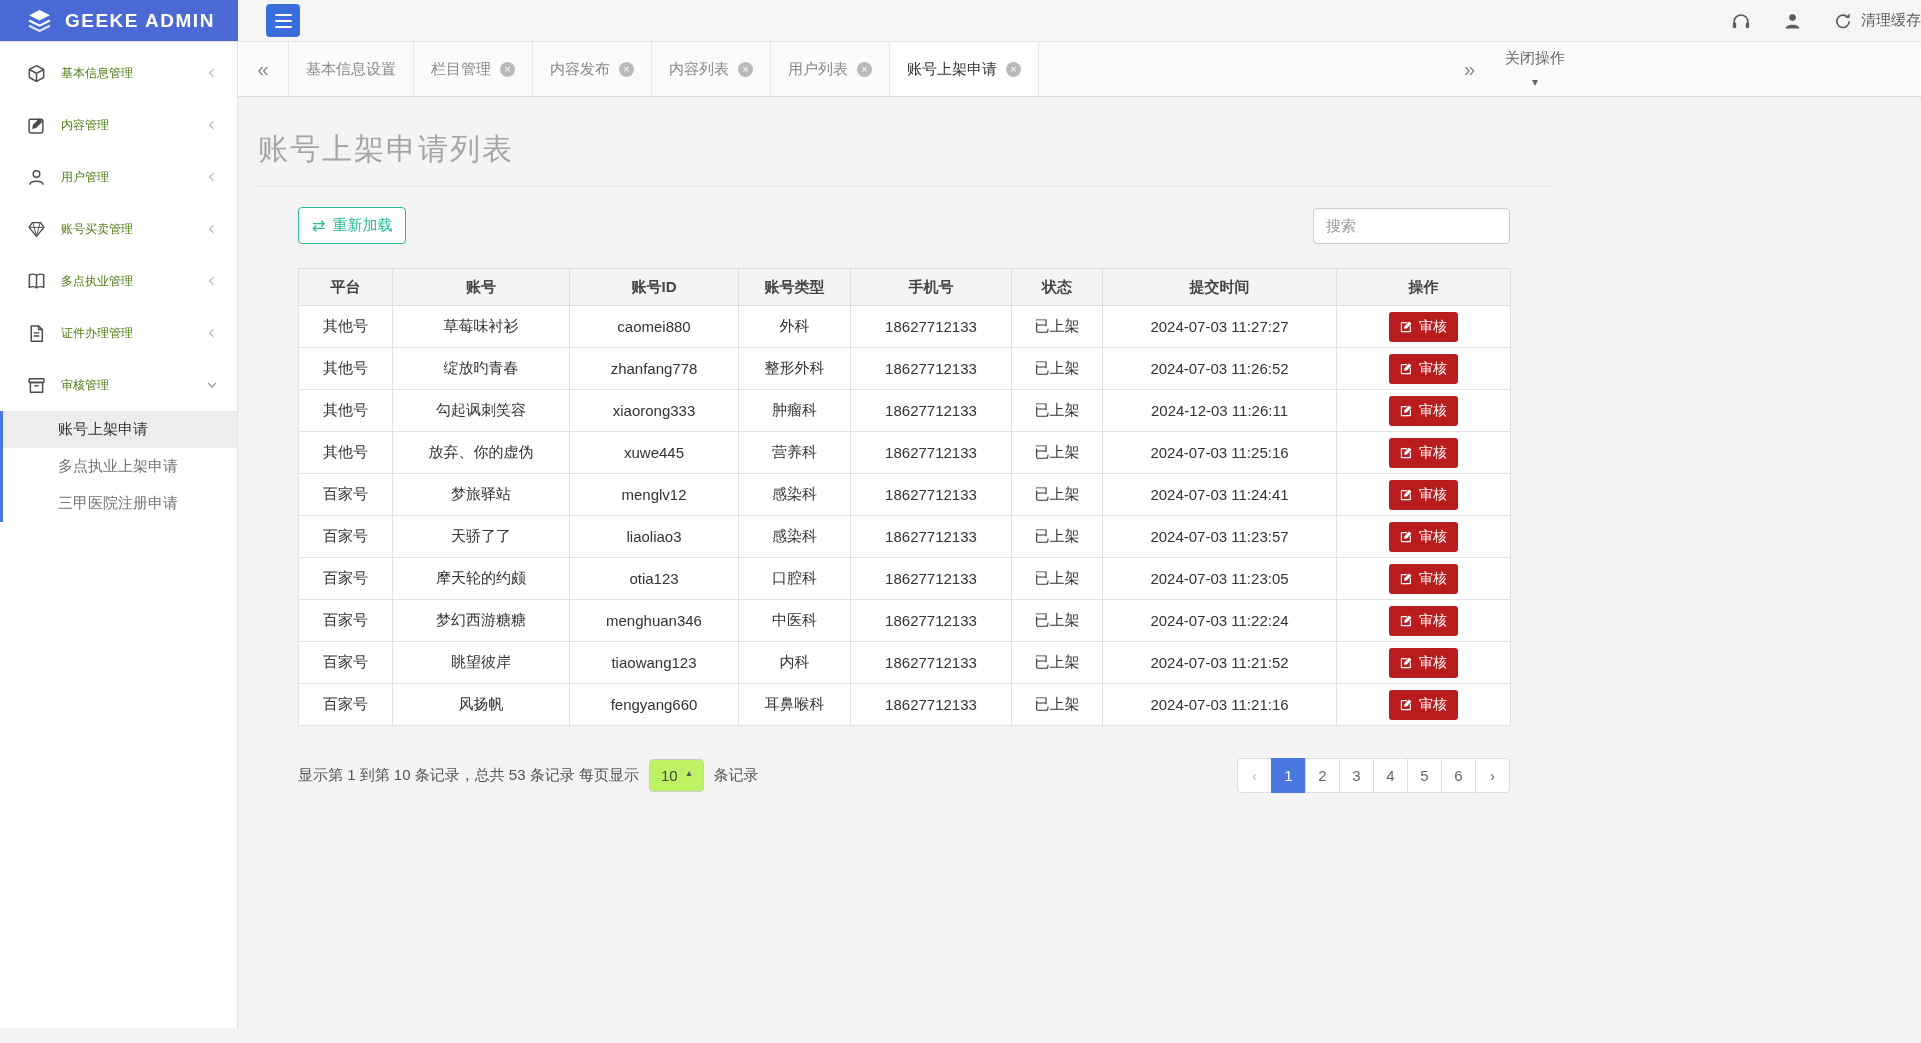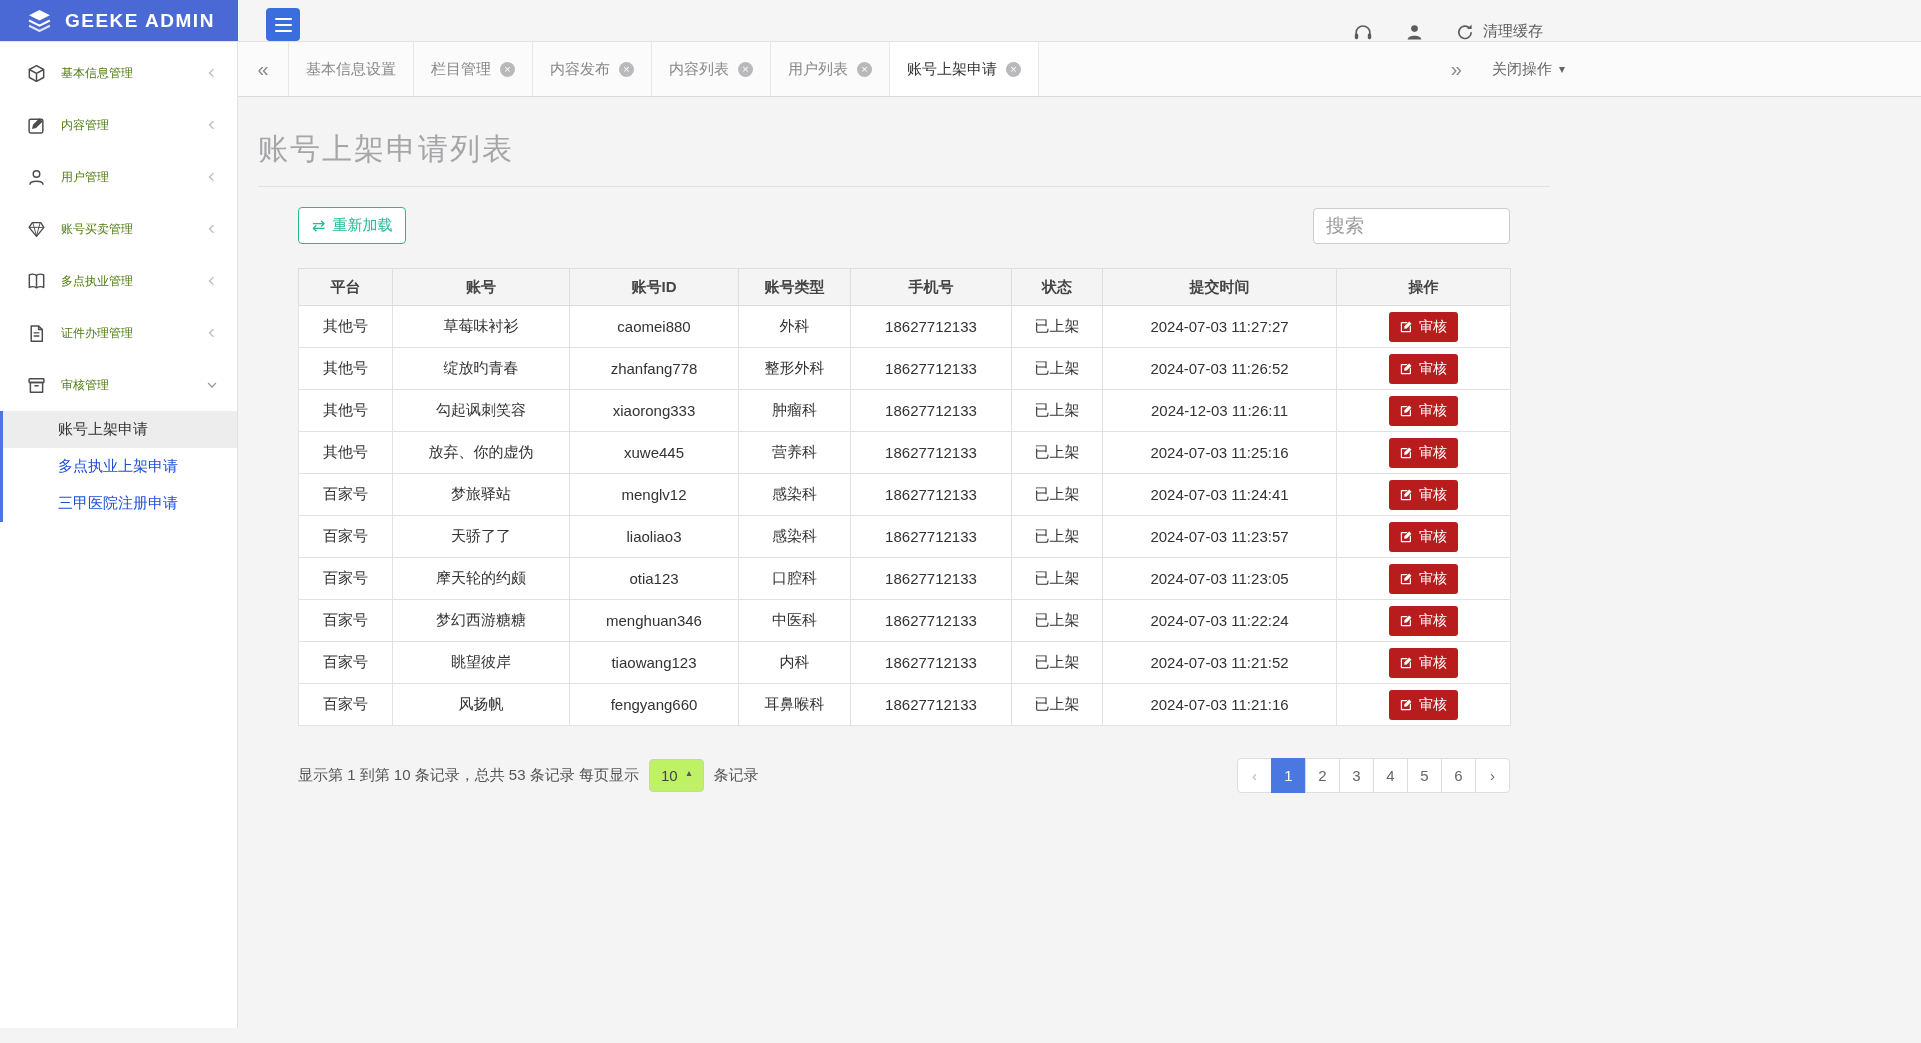--- a/index.html
+++ b/index.html
@@ -9,66 +9,66 @@
     background:#f4f4f5;
     font-family:"Liberation Sans","DejaVu Sans",sans-serif;
     color:#333;
   }
   svg { display:block; }
 
   
   .topbar { height:42px; display:flex; background:#f5f5f6; border-bottom:1px solid #e3e3e5; }
   .logo { width:238px; flex:none; background:#4b69d4; display:flex; align-items:center; gap:13px; padding-left:27px; }
   .logo-text { color:#fff; font-size:19px; font-weight:700; letter-spacing:1.5px; white-space:nowrap; }
-  .topbar-main { flex:1; display:flex; align-items:flex-end; padding-left:28px; padding-right:378px; }
+  .topbar-main { flex:1; display:flex; align-items:center; padding-left:28px; }
   .hamburger { width:34px; height:33px; background:#3a6edd; border:none; border-radius:4px;
     display:flex; flex-direction:column; justify-content:center; align-items:center; gap:4px; cursor:pointer; }
   .hamburger span { width:17px; height:2px; background:#fff; border-radius:1px; }
   .top-right { margin-left:auto; display:flex; align-items:center; gap:32px; }
   .top-icon-btn { display:flex; align-items:center; gap:9px; color:#5c5c5c; font-size:15px; cursor:pointer; white-space:nowrap; }
 
   
   .main { display:flex; height:986px; }
   .sidebar { width:238px; flex:none; background:#fff; border-right:1px solid #e2e2e4; padding-top:5px; }
   .side-item { height:52px; display:flex; align-items:center; gap:15px; padding:0 18px 0 27px;
     font-size:12px; color:#4d7c0f; cursor:pointer; }
   .side-item .chev { margin-left:auto; }
   .submenu { border-left:3px solid #4a77e0; }
-  .sub-item { height:37px; display:flex; align-items:center; padding-left:55px; font-size:15px; color:#1d4ed8; cursor:pointer; }
+  .sub-item { height:37px; display:flex; align-items:center; padding-left:55px; font-size:15px; color:#737373; cursor:pointer; }
   .sub-item.active { background:#ededee; color:#333; }
 
   .right-col { flex:1; display:flex; flex-direction:column; min-width:0; }
 
   
   .tabbar { height:55px; flex:none; background:#fbfbfc; border-bottom:1px solid #d9d9db;
     display:flex; align-items:stretch; padding-right:356px; }
   .tab-nav-btn { width:50px; display:flex; align-items:center; justify-content:center;
     color:#8a8a8a; font-size:20px; cursor:pointer; }
   .tabs { display:flex; }
   .tab { display:flex; align-items:center; gap:9px; padding:0 17px; font-size:15px; color:#888;
     border-right:1px solid #e7e7e9; cursor:pointer; white-space:nowrap; }
   .tabs .tab:first-child { border-left:1px solid #e7e7e9; }
   .tab.active { color:#333; background:#fff; }
   .tab-close { width:15px; height:15px; border-radius:50%; background:#b9b9bb; color:#fff;
     font-size:11px; line-height:14px; text-align:center; flex:none; cursor:pointer; }
   .tab-ops { margin-left:auto; display:flex; align-items:center; gap:30px; color:#666; font-size:15px; }
-  .close-ops { display:flex; align-items:center; gap:7px; cursor:pointer; white-space:nowrap; }
+  .close-ops { display:flex; align-items:center; gap:7px; cursor:pointer; white-space:nowrap;flex-direction:column; }
   .caret-down { font-size:12px; color:#666; }
 
   
   .content { flex:1; background:#f4f4f5; padding:26px 0 0 20px; }
   .page-title { font-size:30px; color:#a6a6a8; letter-spacing:2px; font-weight:400; margin:6px 0 16px; }
   .title-hr { border:none; border-top:1px solid #e3e3e4; width:1292px; margin:0; }
   .panel { width:1212px; margin-left:40px; margin-top:20px; }
   .toolbar { display:flex; justify-content:space-between; align-items:center; }
   .btn-reload { display:inline-flex; align-items:center; gap:7px; background:#fff; border:1px solid #26b99a;
     color:#26b99a; font-size:15px; padding:8px 13px; border-radius:4px; cursor:pointer; }
   .reload-glyph { font-size:16px; line-height:1; }
   .search-input { width:197px; height:36px; border:1px solid #ccc; border-radius:4px; padding:0 12px;
-    font-size:19px; color:#333; background:#fff; outline:none; }
+    font-size:15px; color:#333; background:#fff; outline:none; }
   .search-input::placeholder { color:#9a9aa0; }
 
   table.grid { width:100%; border-collapse:collapse; background:#fff; margin-top:24px; table-layout:fixed; }
   .grid th { background:#f4f4f5; border:1px solid #ddd; height:37px; font-size:15px; color:#444; font-weight:700; }
   .grid td { border:1px solid #e1e1e3; height:42px; text-align:center; font-size:15px; color:#333;
     overflow:hidden; white-space:nowrap; }
   .status { color:#2bbda2; }
   .btn-review { background:#b91c1c; color:#fff; border:none; border-radius:3px; padding:6px 11px;
     font-size:14px; display:inline-flex; align-items:center; gap:6px; cursor:pointer; }
 

